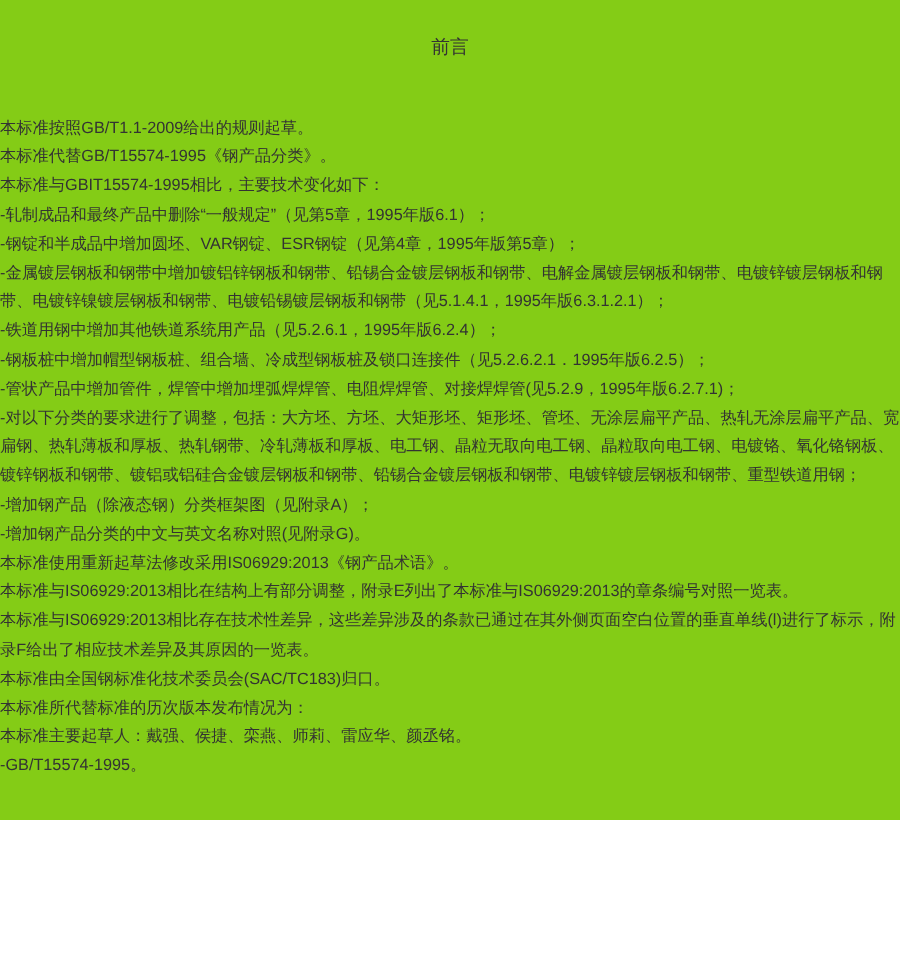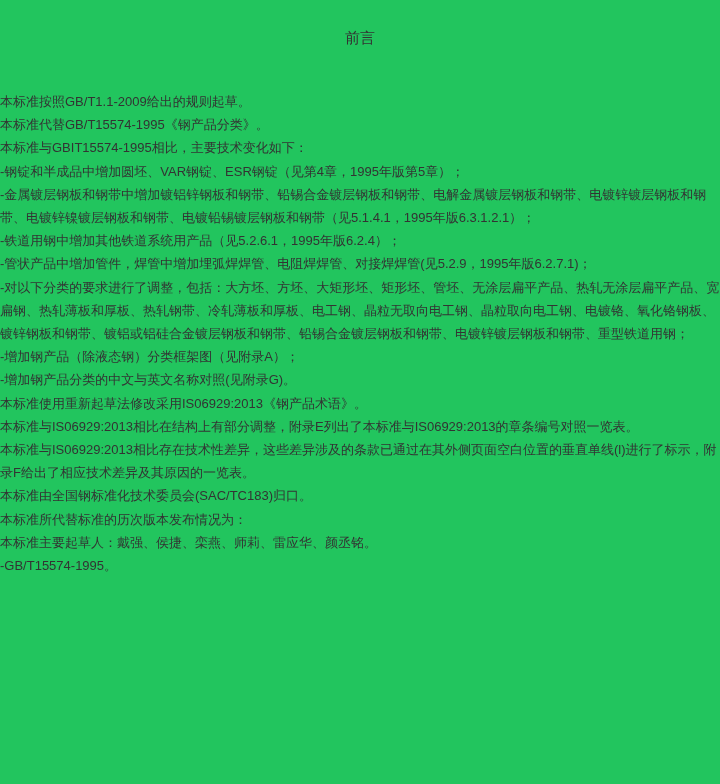--- a/index.html
+++ b/index.html
@@ -3,22 +3,22 @@
 <meta charset="utf-8">
 <style>
   html, body {
     margin: 0;
     padding: 0;
     background: #ffffff;
   }
   .page {
     position: relative;
     width: 720px;
-    height: 784px;
-    background: #22c55e;
+    height: 656px;
+    background: #84cc16;
     overflow: hidden;
     font-family: "Liberation Sans", sans-serif;
     color: #333333;
     -webkit-font-smoothing: antialiased;
   }
   .doc-title {
     padding-top: 29px;
     text-align: center;
     font-size: 15px;
     line-height: 18px;
@@ -41,23 +41,25 @@
 </style>
 </head>
 <body>
 
 <div class="page">
   <div class="doc-title">前言</div>
   <div class="doc-body">
       <div class="para">本标准按照GB/T1.1-2009给出的规则起草。</div>
       <div class="para">本标准代替GB/T15574-1995《钢产品分类》。</div>
       <div class="para">本标准与GBIT15574-1995相比，主要技术变化如下：</div>
+      <div class="para">-轧制成品和最终产品中删除“一般规定”（见第5章，1995年版6.1）；</div>
       <div class="para">-钢锭和半成品中增加圆坯、VAR钢锭、ESR钢锭（见第4章，1995年版第5章）；</div>
       <div class="para">-金属镀层钢板和钢带中增加镀铝锌钢板和钢带、铅锡合金镀层钢板和钢带、电解金属镀层钢板和钢带、电镀锌镀层钢板和钢带、电镀锌镍镀层钢板和钢带、电镀铅锡镀层钢板和钢带（见5.1.4.1，1995年版6.3.1.2.1）；</div>
       <div class="para">-铁道用钢中增加其他铁道系统用产品（见5.2.6.1，1995年版6.2.4）；</div>
+      <div class="para">-钢板桩中增加帽型钢板桩、组合墙、冷成型钢板桩及锁口连接件（见5.2.6.2.1．1995年版6.2.5）；</div>
       <div class="para">-管状产品中增加管件，焊管中增加埋弧焊焊管、电阻焊焊管、对接焊焊管(见5.2.9，1995年版6.2.7.1)；</div>
       <div class="para">-对以下分类的要求进行了调整，包括：大方坯、方坯、大矩形坯、矩形坯、管坯、无涂层扁平产品、热轧无涂层扁平产品、宽扁钢、热轧薄板和厚板、热轧钢带、冷轧薄板和厚板、电工钢、晶粒无取向电工钢、晶粒取向电工钢、电镀铬、氧化铬钢板、镀锌钢板和钢带、镀铝或铝硅合金镀层钢板和钢带、铅锡合金镀层钢板和钢带、电镀锌镀层钢板和钢带、重型铁道用钢；</div>
       <div class="para">-增加钢产品（除液态钢）分类框架图（见附录A）；</div>
       <div class="para">-增加钢产品分类的中文与英文名称对照(见附录G)。</div>
       <div class="para">本标准使用重新起草法修改采用IS06929:2013《钢产品术语》。</div>
       <div class="para">本标准与IS06929:2013相比在结构上有部分调整，附录E列出了本标准与IS06929:2013的章条编号对照一览表。</div>
       <div class="para">本标准与IS06929:2013相比存在技术性差异，这些差异涉及的条款已通过在其外侧页面空白位置的垂直单线(l)进行了标示，附录F给出了相应技术差异及其原因的一览表。</div>
       <div class="para">本标准由全国钢标准化技术委员会(SAC/TC183)归口。</div>
       <div class="para">本标准所代替标准的历次版本发布情况为：</div>
       <div class="para">本标准主要起草人：戴强、侯捷、栾燕、师莉、雷应华、颜丞铭。</div>

